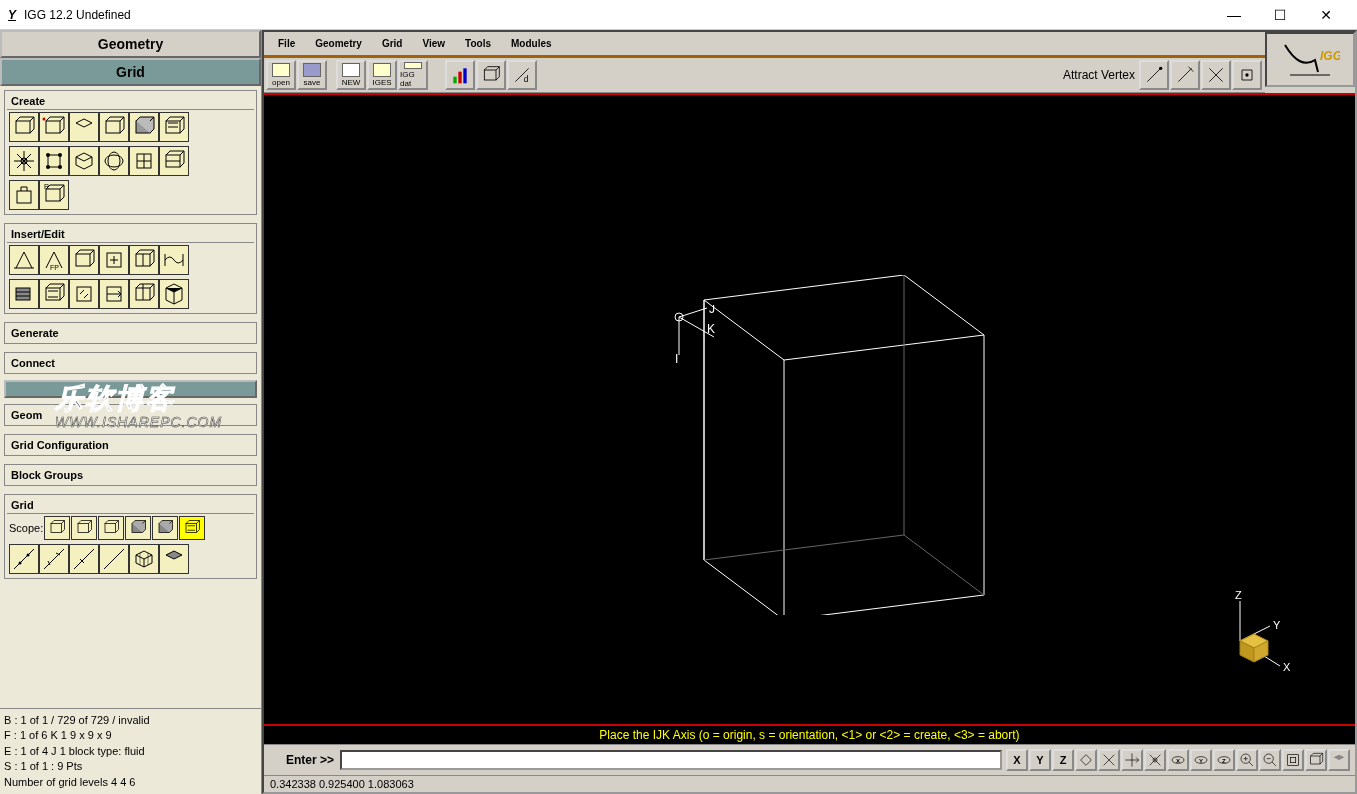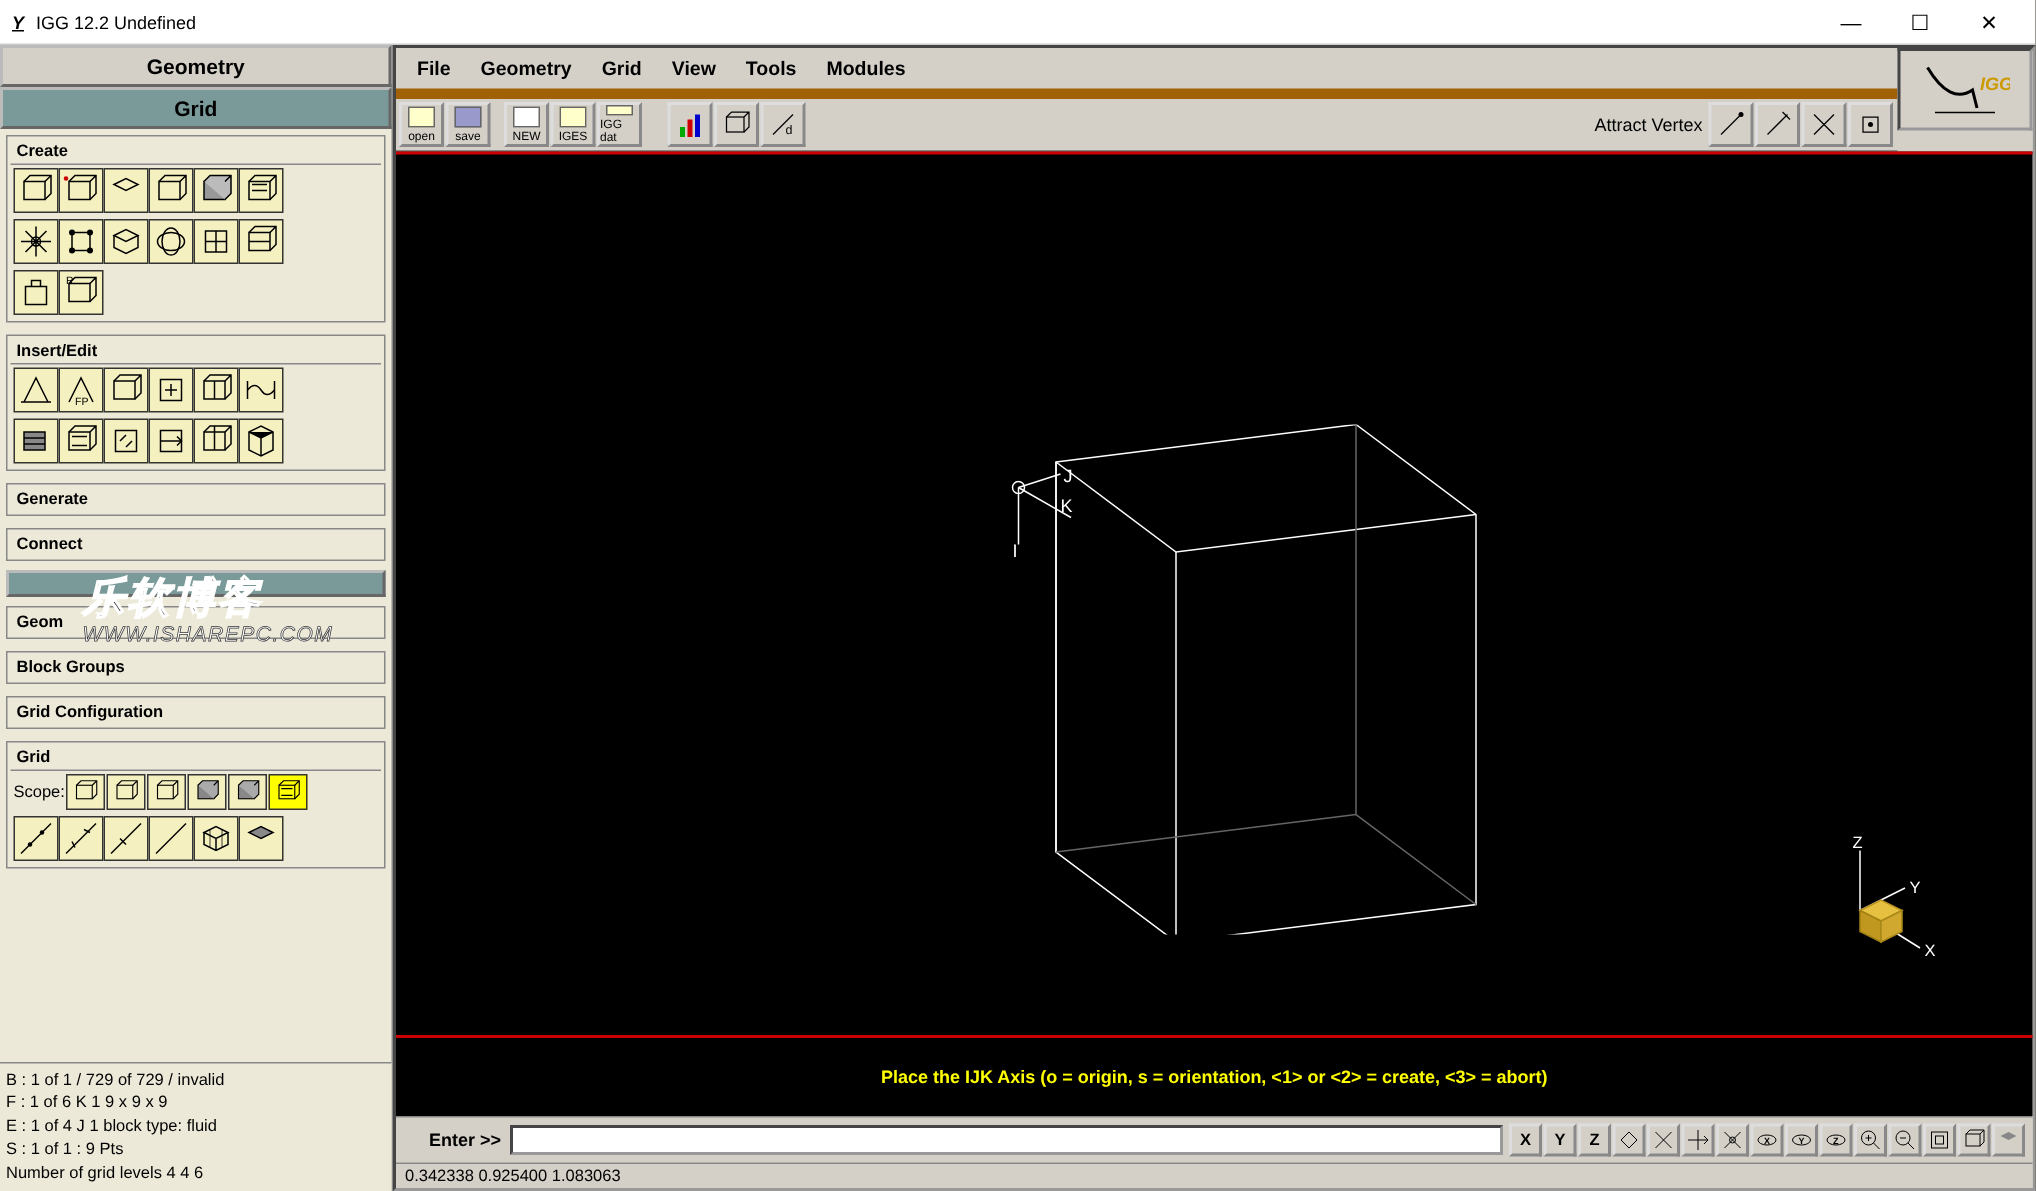--- a/index.html
+++ b/index.html
@@ -14,32 +14,32 @@
 .section-header { background: #7a9a9a; padding: 4px; text-align: center; font-weight: bold; border: 2px outset #bbb; font-size: 14px; }
 .section-header.alt { background: #d4d0c8; }
 .panel-group { border: 1px solid #888; margin: 4px; padding: 2px; }
 .panel-group-title { font-size: 11px; padding: 2px 4px; border-bottom: 1px solid #888; background: #ece9d8; font-weight: bold; }
 .panel-group-title.noborder { border: none; }
 .icon-row { display: flex; flex-wrap: wrap; gap: 0; padding: 2px; }
 .tool-icon { width: 30px; height: 30px; background: #f5f0c0; border: 1px solid #333; display: flex; align-items: center; justify-content: center; cursor: pointer; font-size: 14px; }
 .tool-icon svg { width: 24px; height: 24px; }
 .status-info { padding: 4px; font-size: 11px; border-top: 1px solid #888; background: #ece9d8; line-height: 1.4; }
 .right-area { flex: 1; display: flex; flex-direction: column; border: 2px inset #999; }
-.menubar { display: flex; align-items: center; background: #d4d0c8; padding: 2px 4px; font-size: 13px; font-weight: bold; border-bottom: 7px solid #a16207; }
+.menubar { display: flex; align-items: center; background: #d4d0c8; padding: 2px 4px; font-size: 10px; font-weight: bold; border-bottom: 3px solid #a16207; }
 .menu-item { padding: 4px 10px; cursor: pointer; }
 .logo-area { margin-left: auto; width: 90px; height: 55px; background: #d4d0c8; border: 2px inset #999; display: flex; align-items: center; justify-content: center; font-style: italic; }
 .toolbar2 { display: flex; align-items: center; background: #d4d0c8; padding: 2px; border-bottom: 1px solid #888; }
 .tb-btn { width: 30px; height: 30px; border: 2px outset #ddd; background: #d4d0c8; display: flex; flex-direction: column; align-items: center; justify-content: center; font-size: 8px; cursor: pointer; margin-right: 1px; }
 .tb-btn-icon { width: 18px; height: 14px; border: 1px solid #666; margin-bottom: 1px; }
 .attract-label { margin-left: auto; margin-right: 4px; font-size: 12px; }
 .viewport { flex: 1; background: #000; position: relative; border-top: 2px solid #c00; border-bottom: 2px solid #c00; }
 .wireframe { position: absolute; left: 430px; top: 180px; }
 .ijk-axis { position: absolute; left: 405px; top: 210px; color: #fff; font-size: 12px; }
 .axis-indicator { position: absolute; right: 60px; bottom: 40px; }
-.hint-bar { background: #000; color: #ffff00; text-align: center; padding: 19px; font-size: 12px; font-weight: bold; }
+.hint-bar { background: #000; color: #ffff00; text-align: center; padding: 2px; font-size: 12px; font-weight: normal; }
 .bottom-cmd { display: flex; align-items: center; background: #d4d0c8; padding: 4px; border-top: 1px solid #888; }
 .enter-label { font-weight: bold; margin-right: 6px; font-size: 12px; margin-left: 18px; }
 .cmd-input { flex: 1; height: 20px; background: #fff; border: 2px inset #999; padding: 0 4px; margin-right: 4px; }
 .coord-btn { width: 22px; height: 22px; border: 2px outset #ddd; background: #d4d0c8; display: flex; align-items: center; justify-content: center; font-size: 11px; font-weight: bold; cursor: pointer; margin-right: 1px; }
 .coord-bar { background: #d4d0c8; padding: 2px 6px; font-size: 11px; border-top: 1px solid #888; }
 .watermark { position: absolute; left: 55px; top: 380px; z-index: 100; font-family: sans-serif; font-style: italic; }
 .watermark-main { font-size: 28px; font-weight: 900; color: #222; -webkit-text-stroke: 1px #fff; letter-spacing: 2px; }
 .watermark-sub { font-size: 14px; color: #fff; -webkit-text-stroke: 0.5px #333; letter-spacing: 1px; margin-top: -4px; }
 .spacer-section { background: #7a9a9a; height: 18px; margin: 2px 4px; border: 2px outset #bbb; }
 .scope-row { display: flex; align-items: center; padding: 2px; font-size: 11px; }
@@ -258,24 +258,24 @@
       <div class="panel-group-title noborder">Generate</div>
     </div>
     <div class="panel-group">
       <div class="panel-group-title noborder">Connect</div>
     </div>
     <div class="spacer-section"></div>
     <div class="panel-group">
       <div class="panel-group-title noborder">Geom</div>
     </div>
     <div class="panel-group">
+      <div class="panel-group-title noborder">Grid Configuration</div>
+    </div>
+    <div class="panel-group">
       <div class="panel-group-title noborder">Block Groups</div>
-    </div>
-    <div class="panel-group">
-      <div class="panel-group-title noborder">Grid Configuration</div>
     </div>
 
     <div class="panel-group">
       <div class="panel-group-title">Grid</div>
       <div class="scope-row">
         <span>Scope:</span>
         <div class="scope-icon">
             <svg width="20" height="18" viewBox="0 0 24 24">
               <rect x="4" y="6" width="14" height="12" fill="none" stroke="#000"></rect>
               <path d="M4 6 L8 2 L22 2 L22 14 L18 18 M18 6 L22 2" fill="none" stroke="#000"></path>

